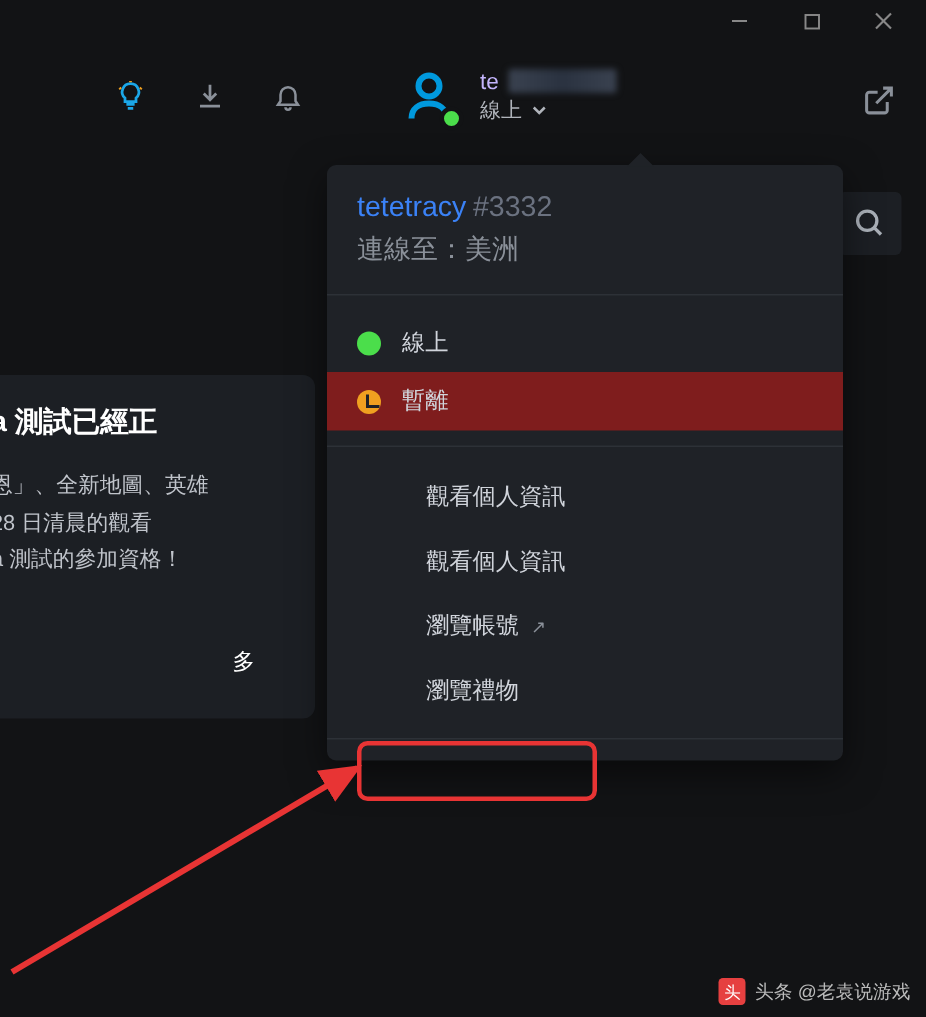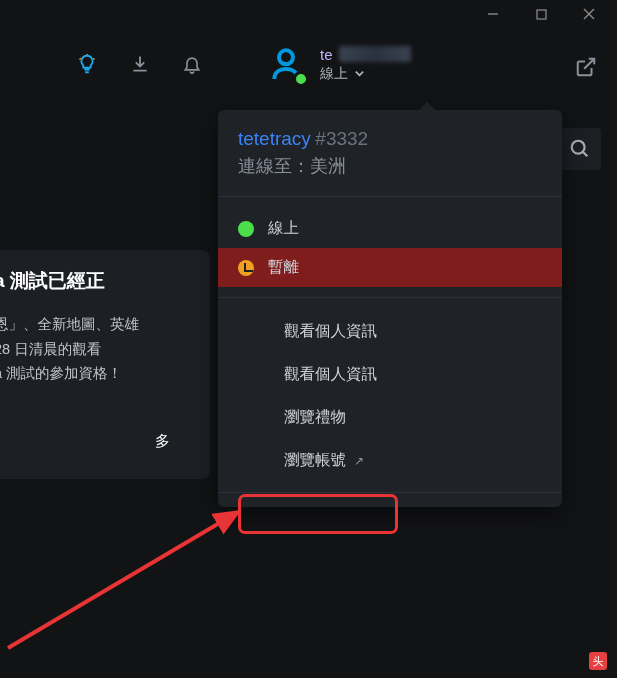--- a/index.html
+++ b/index.html
@@ -388,36 +388,37 @@
 
   <div class="dd-divider"></div>
   <div class="menu-list" id="menu-list-1">
       <div class="menu-item">
         <span>觀看個人資訊</span>
       </div>
       <div class="menu-item">
         <span>觀看個人資訊</span>
       </div>
       <div class="menu-item">
-        <span>瀏覽禮物</span>
-      </div>
-      <div class="menu-item">
         <span>瀏覽帳號</span>
         <span class="ext-arrow">↗</span>
+      </div>
+      <div class="menu-item">
+        <span>瀏覽禮物</span>
       </div>
     </div>
   <div class="dd-divider"></div>
 </div>
 
 <div class="highlight-box"></div>
 
 <svg class="arrow-svg" width="270" height="230">
   <defs>
     <marker id="ah" markerWidth="8" markerHeight="8" refX="6" refY="3" orient="auto">
       <polygon points="0,0 7,3 0,6" fill="#e83434"></polygon>
     </marker>
   </defs>
   <line x1="8" y1="218" x2="238" y2="82" stroke="#e83434" stroke-width="4" marker-end="url(#ah)"></line>
 </svg>
 
 <div class="watermark">
   <div class="wm-icon">头</div>
+  <span>头条 @老袁说游戏</span>
 </div>
 
 </body></html>

